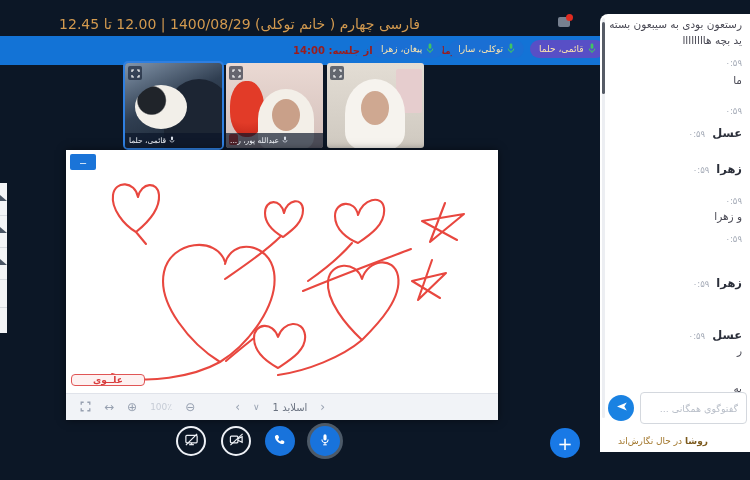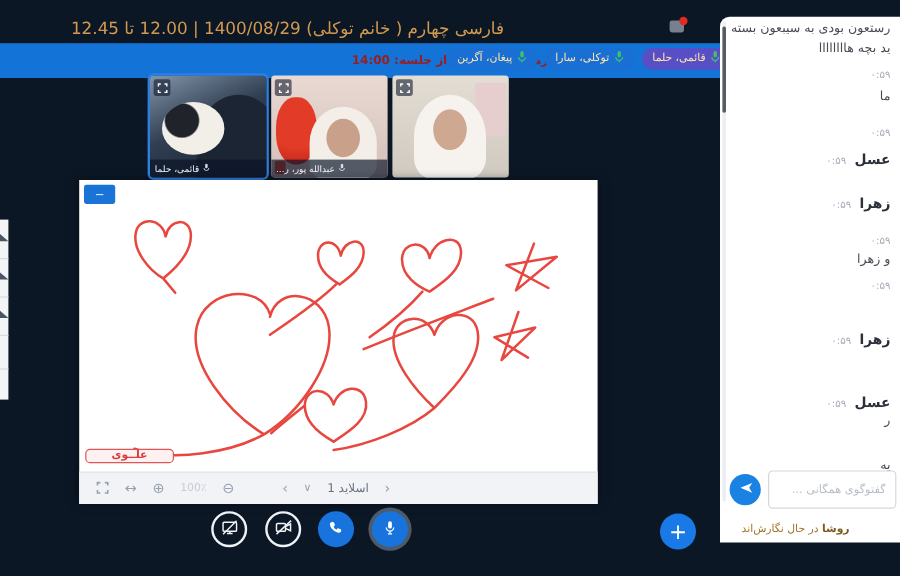--- a/index.html
+++ b/index.html
@@ -117,21 +117,21 @@
   <div class="notif"></div>
   <div class="notif-dot"></div>
 
   <div class="pills">
     <div class="pill blue">
       <span><svg width="8" height="11" viewBox="0 0 8 11">
             <rect x="2.6" y="0.6" width="2.8" height="5.2" rx="1.4" fill="#3fc463"></rect>
             <path d="M1.2 5.6a2.8 2.8 0 0 0 5.6 0" stroke="#3fc463" fill="none" stroke-width="1"></path>
             <line x1="4" y1="8.4" x2="4" y2="10" stroke="#3fc463" stroke-width="1"></line>
           </svg></span>
-      <span>پیغان، آگرین</span>
+      <span>پیغان، زهرا</span>
     </div>
     <div class="pill blue">
       <span><svg width="8" height="11" viewBox="0 0 8 11">
             <rect x="2.6" y="0.6" width="2.8" height="5.2" rx="1.4" fill="#3fc463"></rect>
             <path d="M1.2 5.6a2.8 2.8 0 0 0 5.6 0" stroke="#3fc463" fill="none" stroke-width="1"></path>
             <line x1="4" y1="8.4" x2="4" y2="10" stroke="#3fc463" stroke-width="1"></line>
           </svg></span>
       <span>توکلی، سارا</span>
     </div>
     <div class="pill purple">

